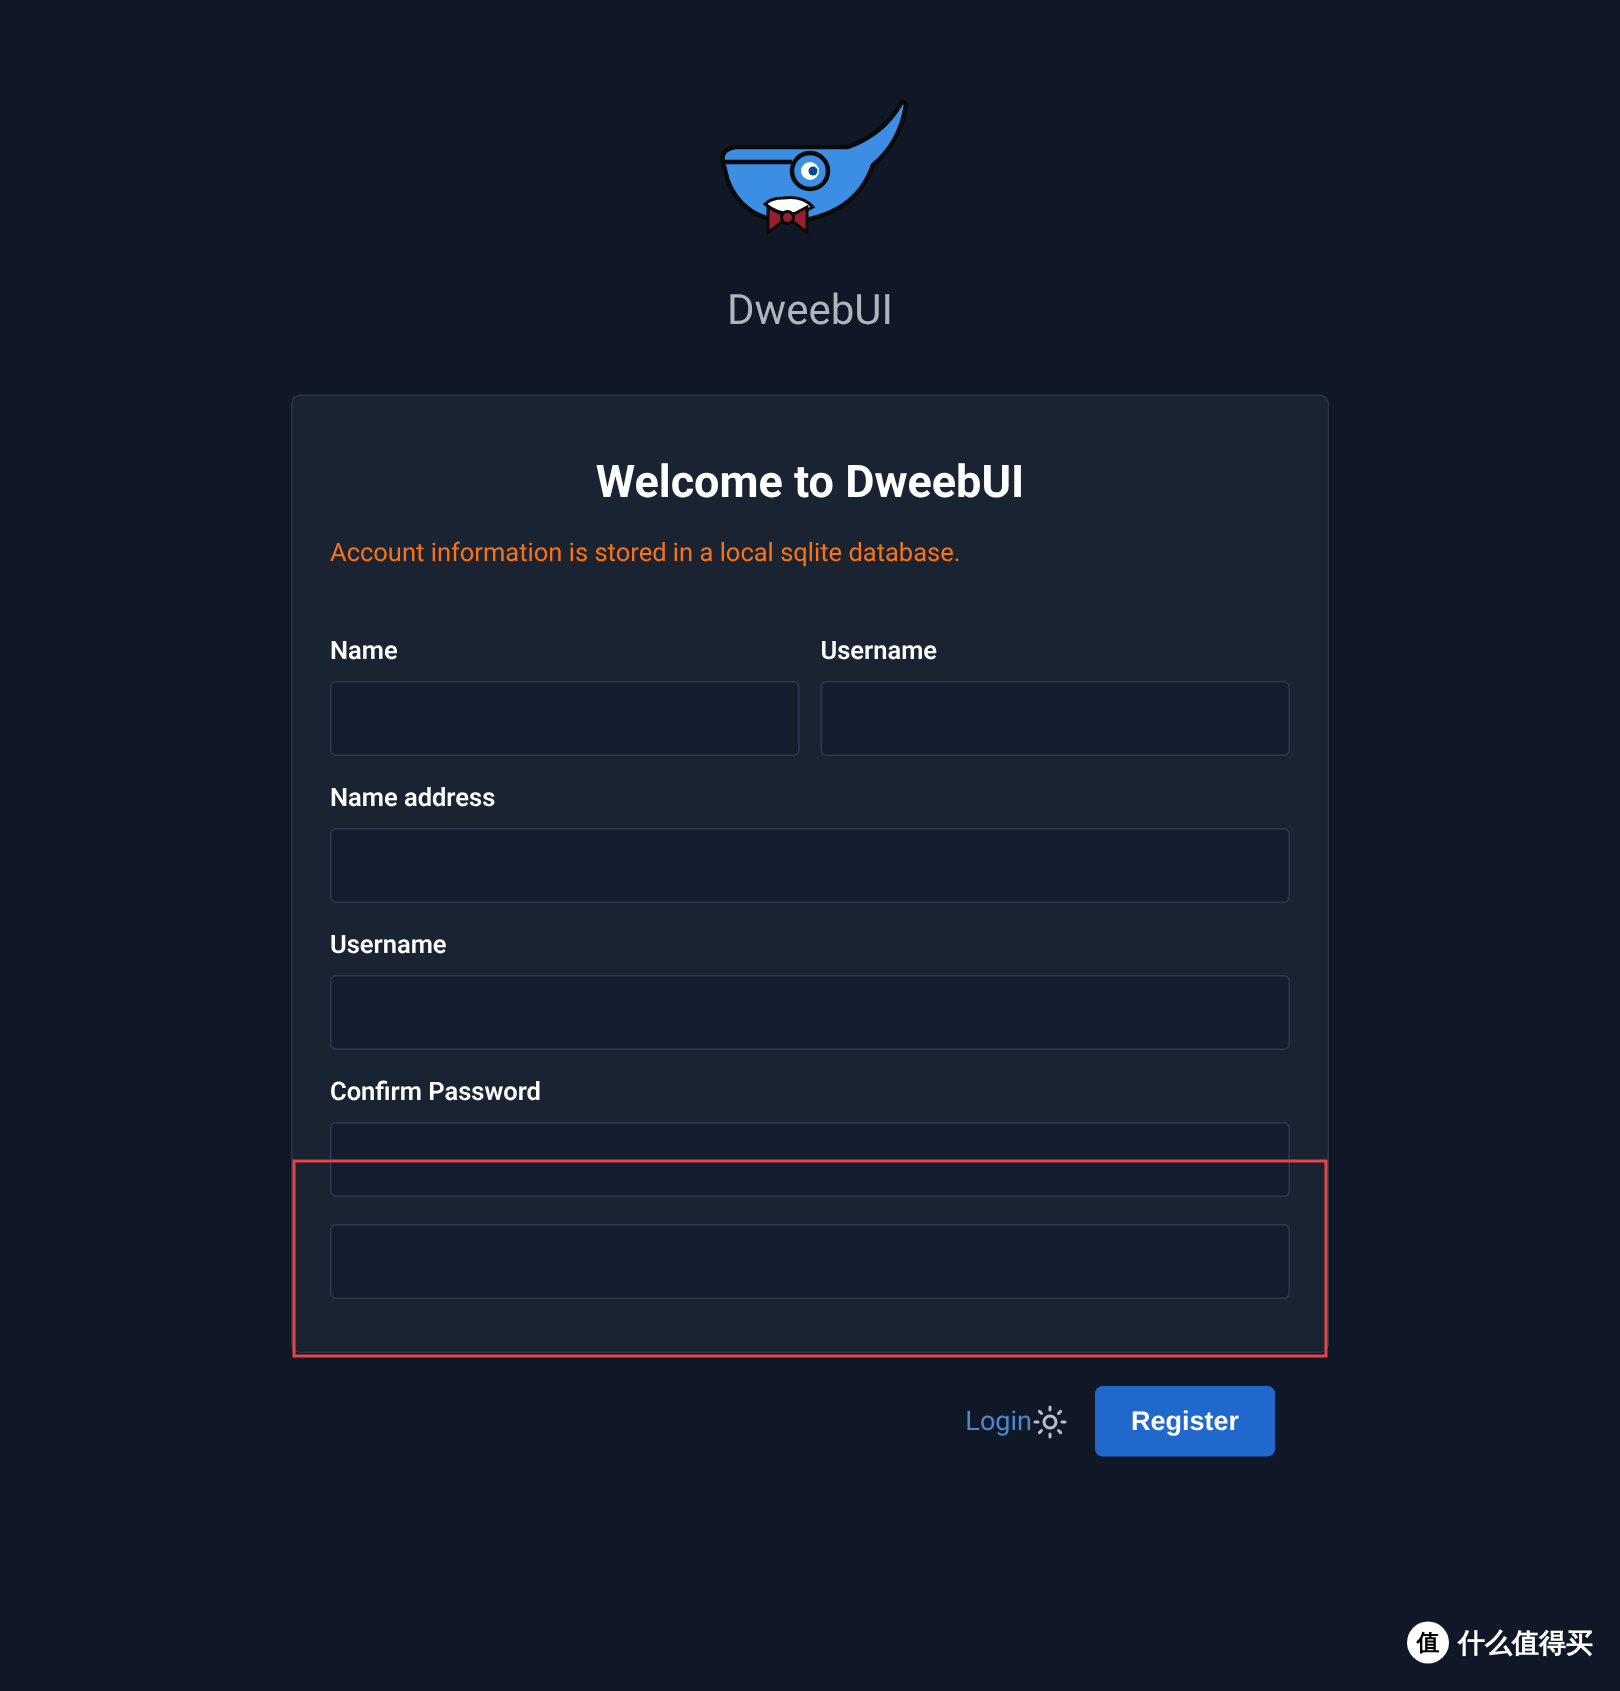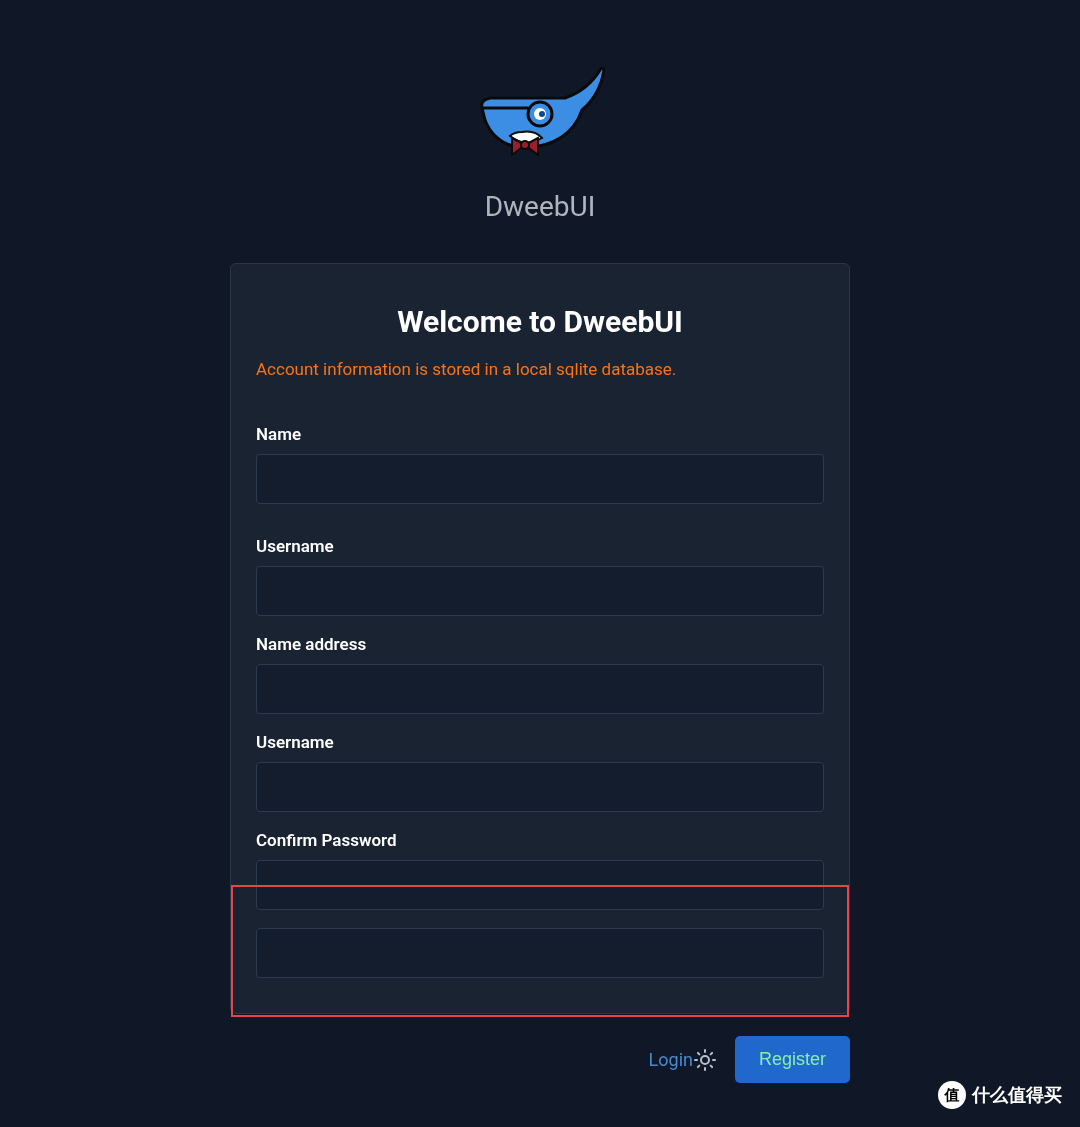--- a/index.html
+++ b/index.html
@@ -41,21 +41,21 @@
     .app-title {
       color: #b0b5bd;
       font-size: 28px;
       font-weight: 400;
     }
     
     .card {
       background-color: #1a2332;
       border: 1px solid #2a3546;
       border-radius: 6px;
-      width: 620px;
+      width: 692px;
       padding: 40px 25px 35px 25px;
       position: relative;
     }
     
     .card-heading {
       color: #ffffff;
       font-size: 30px;
       font-weight: 700;
       text-align: center;
       margin-bottom: 20px;
@@ -64,21 +64,20 @@
     .card-subtitle {
       color: #f97316;
       font-size: 17px;
       text-align: left;
       margin-bottom: 45px;
     }
     
     .form-row {
       display: flex;
       gap: 14px;
-      flex-direction: column;
     }
     
     .form-group {
       flex: 1;
       margin-bottom: 18px;
     }
     
     .form-label {
       display: block;
       color: #ffffff;
@@ -133,25 +132,25 @@
     .theme-toggle {
       color: #b8bfc9;
       cursor: pointer;
       display: flex;
       align-items: center;
       justify-content: center;
     }
     
     .register-btn {
       background-color: #2168cd;
-      color: #86efac;
+      color: #ffffff;
       border: none;
       border-radius: 5px;
       font-size: 18px;
-      font-weight: 400;
+      font-weight: 700;
       padding: 13px 24px;
       cursor: pointer;
     }
     
     .watermark {
       position: absolute;
       bottom: 18px;
       right: 18px;
       display: flex;
       align-items: center;

